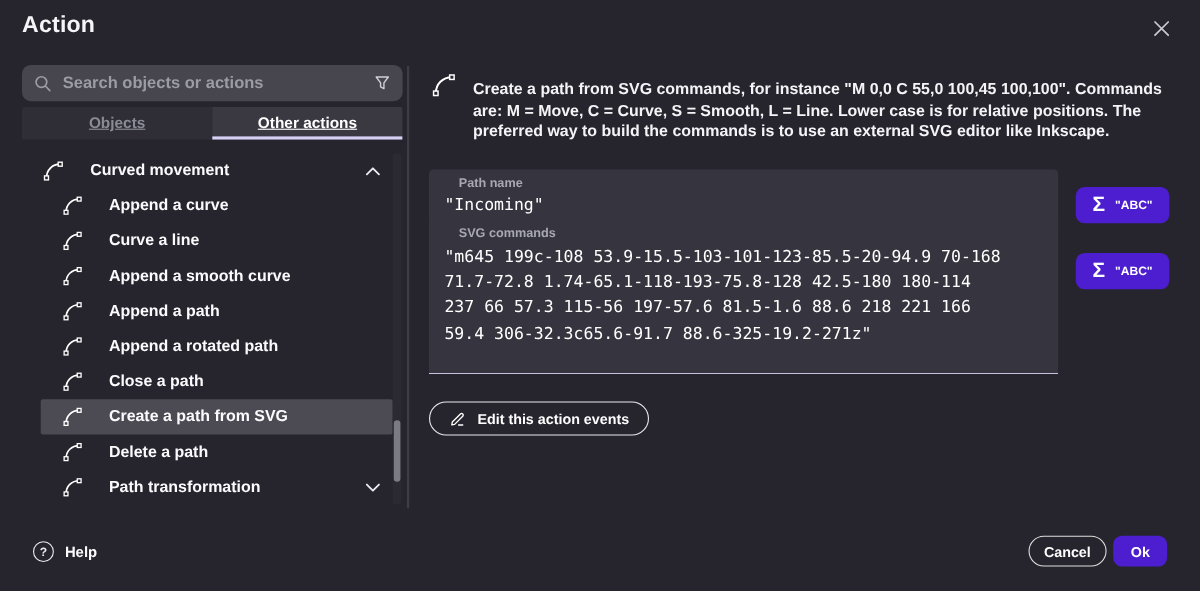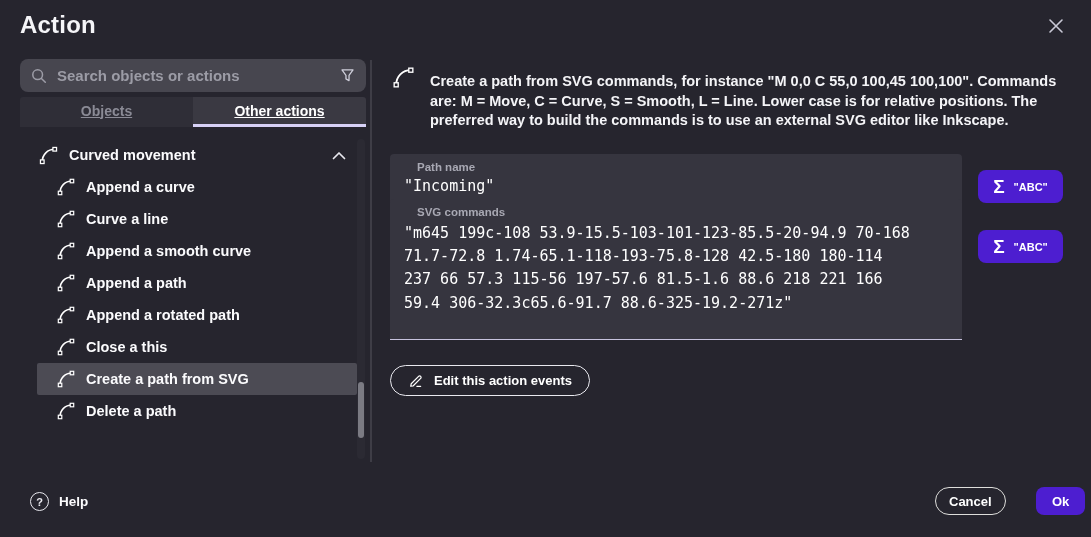--- a/index.html
+++ b/index.html
@@ -6,40 +6,40 @@
   html,body { width:1091px; height:537px; }
   body {
     position:relative; overflow:hidden;
     background:#26252e;
     font-family:"Liberation Sans", sans-serif;
     color:#f5f5f8;
   }
   .abs { position:absolute; }
 
   
-  .title { left:20px; top:11px; font-size:24px; font-weight:800; letter-spacing:.2px; }
+  .title { left:20px; top:11px; font-size:21px; font-weight:800; letter-spacing:.2px; }
   .close-btn { left:1044px; top:15px; width:24px; height:24px; background:none; border:none; cursor:pointer; }
 
   
   .search { left:20px; top:59px; width:346px; height:33px; background:#47464f; border-radius:8px;
             display:flex; align-items:center; padding:0 10px; gap:9px; }
   .search input { flex:1; background:transparent; border:none; outline:none;
                   font-family:Liberation Sans, sans-serif; font-size:15px; font-weight:600; color:#e8e8ee; }
   .search input::placeholder { color:#9c9ca6; }
 
   
   .tabs { left:20px; top:97px; width:346px; height:30px; display:flex; border-radius:3px 3px 0 0; overflow:hidden; }
   .tab { flex:1; display:flex; align-items:center; justify-content:center;
          font-size:14px; font-weight:700; background:#2f2e37; color:#8b8b96; cursor:pointer;
          border-bottom:3px solid transparent;text-decoration:underline; }
   .tab.active { background:#3a3942; color:#ffffff; border-bottom:3px solid #d7d1f6; }
 
   
   .list { left:20px; top:139px; width:337px; }
-  .row { height:32px; display:flex; align-items:center; gap:9px; cursor:pointer; }
+  .row { height:32px; display:flex; align-items:center; gap:22px; cursor:pointer; }
   .row.group { padding-left:17px; padding-right:11px; }
   .row.child { margin-left:17px; padding-left:18px; padding-right:11px; border-radius:2px; }
   .row.selected { background:#4c4b54; }
   .row .rlabel { font-size:14.5px; font-weight:700; color:#fbfbfd; white-space:nowrap; flex:1; }
   .curve-ic { flex:none; }
 
   
   .sb-track { left:357px; top:139px; width:8px; height:320px; background:#2b2a33; border-radius:4px; }
   .sb-thumb { left:358px; top:382px; width:6px; height:56px; background:#7b7b83; border-radius:3px; cursor:pointer; }
   .vdivider { left:370px; top:60px; width:2px; height:402px; background:#3e3d46; }
@@ -73,21 +73,21 @@
   
   .help { left:30px; top:492px; display:flex; align-items:center; gap:10px; cursor:pointer; }
   .help .hlabel { font-size:13.5px; font-weight:700; color:#fbfbfd; }
   .help-circle { width:19px; height:19px; border:1.6px solid #e9e9ef; border-radius:50%;
                  display:flex; align-items:center; justify-content:center;
                  font-size:11px; font-weight:700; color:#e9e9ef; }
   .cancel-btn { left:935px; top:487px; height:28px; padding:0 13px; background:transparent;
                 border:1px solid #dededb; border-radius:14px; color:#fff; font-family:inherit;
                 font-size:13px; font-weight:700; cursor:pointer; }
   .ok-btn { left:1012px; top:487px; height:28px; padding:1px 16px; background:#4d1ed0; border:none;
-            border-radius:8px; color:#fff; font-family:inherit; font-size:13px; font-weight:700; cursor:pointer;margin-left:24px; }
+            border-radius:8px; color:#fff; font-family:inherit; font-size:13px; font-weight:700; cursor:pointer; }
 </style>
 </head>
 <body>
 
 <div class="abs title">Action</div>
 
 <button class="abs close-btn">
   <svg width="22" height="22" viewBox="0 0 22 22">
     <path d="M5 5 L17 17 M17 5 L5 17" stroke="#c9c9d6" stroke-width="1.6" stroke-linecap="round"></path>
   </svg>
@@ -167,41 +167,52 @@
       </svg>
     <span class="rlabel">Append a rotated path</span>
   </div>
 
   <div class="row child">
     <svg class="curve-ic" width="22" height="22" viewBox="0 0 24 24">
         <path d="M5.5 18.5 C5.5 11 11 5.5 18.5 5.5" fill="none" stroke="#fff" stroke-width="1.7"></path>
         <rect x="3.6" y="16.6" width="3.8" height="3.8" fill="#26252e" stroke="#fff" stroke-width="1.3"></rect>
         <rect x="16.6" y="3.6" width="3.8" height="3.8" fill="#26252e" stroke="#fff" stroke-width="1.3"></rect>
       </svg>
-    <span class="rlabel">Close a this</span>
+    <span class="rlabel">Close a path</span>
   </div>
 
   <div class="row child selected">
     <svg class="curve-ic" width="22" height="22" viewBox="0 0 24 24">
         <path d="M5.5 18.5 C5.5 11 11 5.5 18.5 5.5" fill="none" stroke="#fff" stroke-width="1.7"></path>
         <rect x="3.6" y="16.6" width="3.8" height="3.8" fill="#4c4b54" stroke="#fff" stroke-width="1.3"></rect>
         <rect x="16.6" y="3.6" width="3.8" height="3.8" fill="#4c4b54" stroke="#fff" stroke-width="1.3"></rect>
       </svg>
     <span class="rlabel">Create a path from SVG</span>
   </div>
 
   <div class="row child">
     <svg class="curve-ic" width="22" height="22" viewBox="0 0 24 24">
         <path d="M5.5 18.5 C5.5 11 11 5.5 18.5 5.5" fill="none" stroke="#fff" stroke-width="1.7"></path>
         <rect x="3.6" y="16.6" width="3.8" height="3.8" fill="#26252e" stroke="#fff" stroke-width="1.3"></rect>
         <rect x="16.6" y="3.6" width="3.8" height="3.8" fill="#26252e" stroke="#fff" stroke-width="1.3"></rect>
       </svg>
     <span class="rlabel">Delete a path</span>
   </div>
 
+  <div class="row child">
+    <svg class="curve-ic" width="22" height="22" viewBox="0 0 24 24">
+        <path d="M5.5 18.5 C5.5 11 11 5.5 18.5 5.5" fill="none" stroke="#fff" stroke-width="1.7"></path>
+        <rect x="3.6" y="16.6" width="3.8" height="3.8" fill="#26252e" stroke="#fff" stroke-width="1.3"></rect>
+        <rect x="16.6" y="3.6" width="3.8" height="3.8" fill="#26252e" stroke="#fff" stroke-width="1.3"></rect>
+      </svg>
+    <span class="rlabel">Path transformation</span>
+    <svg width="14" height="9" viewBox="0 0 14 9">
+      <path d="M1.5 1.5 L7 7 L12.5 1.5" fill="none" stroke="#e9e9ef" stroke-width="1.7" stroke-linecap="round" stroke-linejoin="round"></path>
+    </svg>
+  </div>
 </div>
 
 <div class="abs sb-track"></div>
 <div class="abs sb-thumb"></div>
 <div class="abs vdivider"></div>
 
 <svg class="abs desc-icon" width="27" height="27" viewBox="0 0 24 24">
   <path d="M5.5 18.5 C5.5 11 11 5.5 18.5 5.5" fill="none" stroke="#fff" stroke-width="1.6"></path>
   <rect x="3.7" y="16.7" width="3.6" height="3.6" fill="#26252e" stroke="#fff" stroke-width="1.2"></rect>
   <rect x="16.7" y="3.7" width="3.6" height="3.6" fill="#26252e" stroke="#fff" stroke-width="1.2"></rect>

